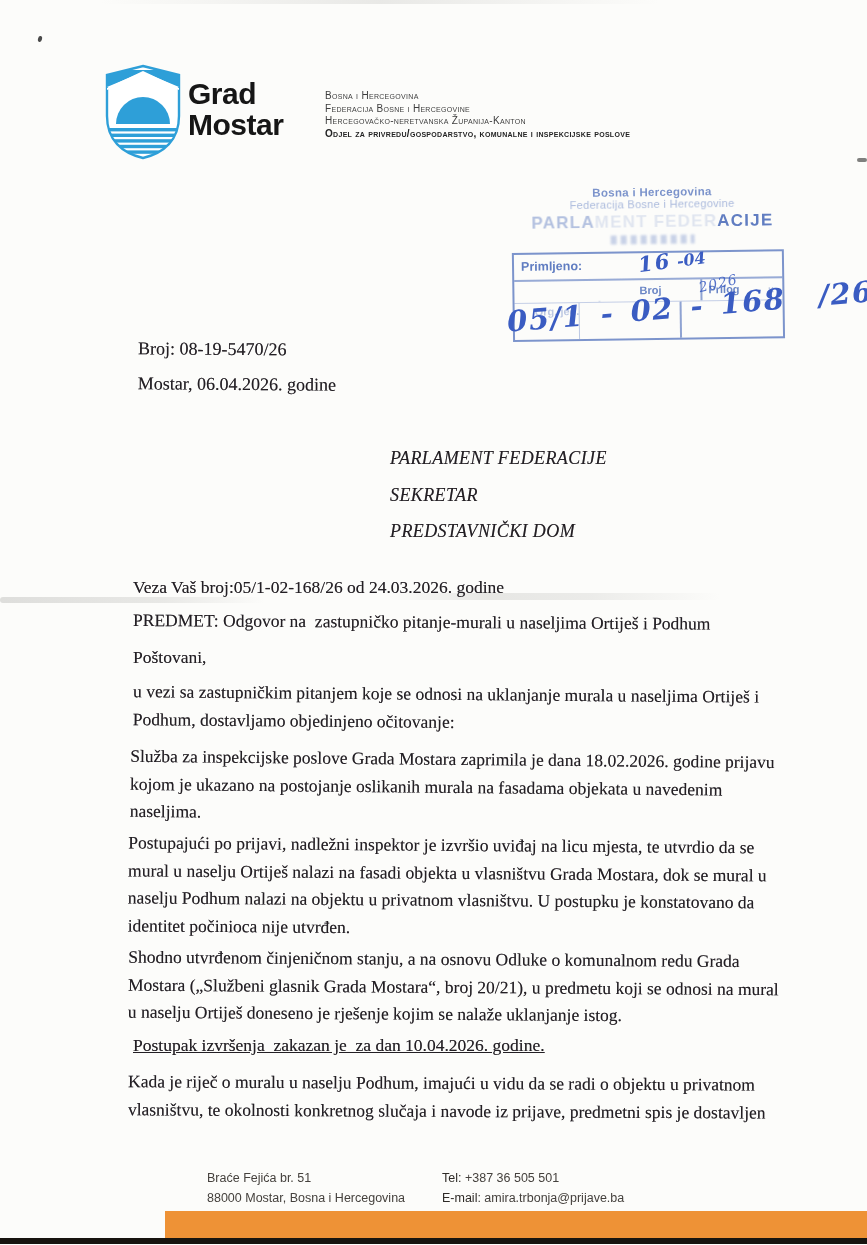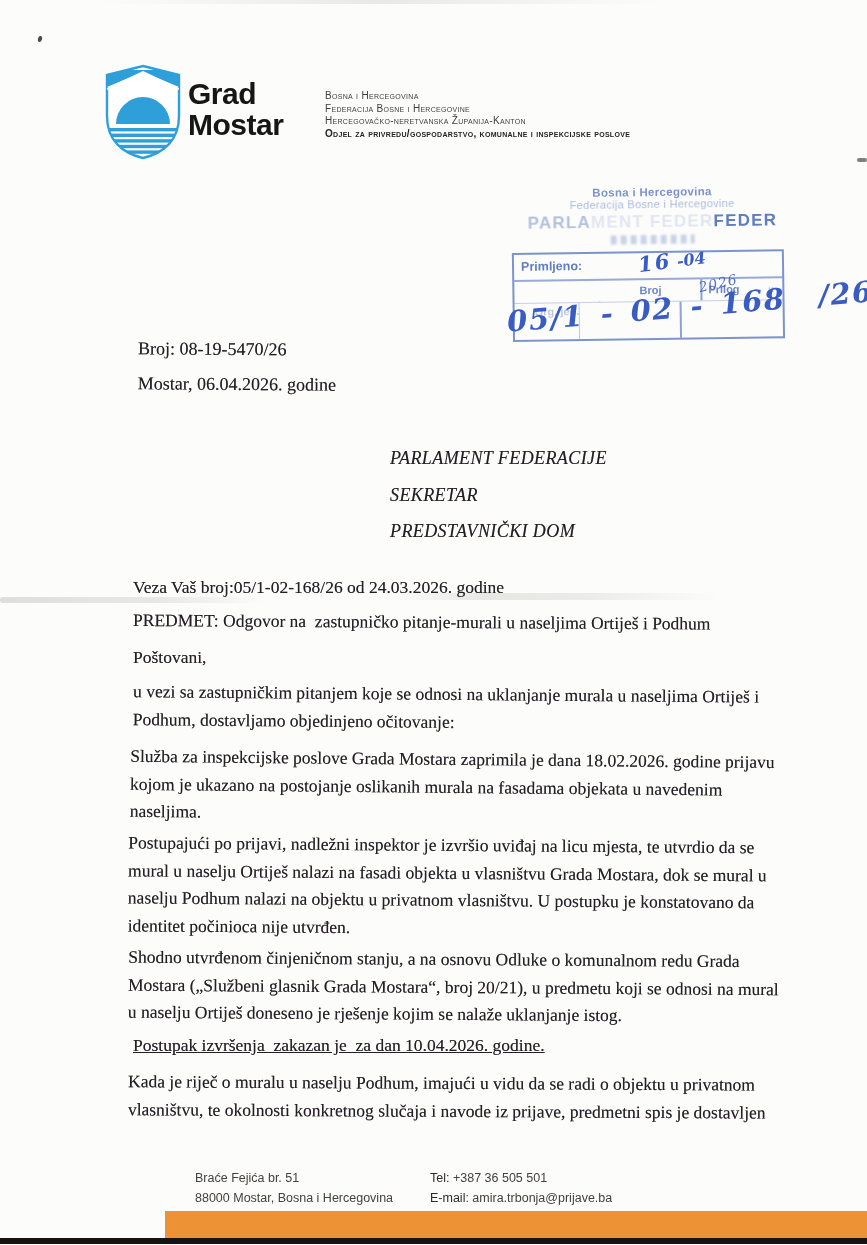--- a/index.html
+++ b/index.html
@@ -59,21 +59,21 @@
   .hw-month{font-size:16px;letter-spacing:0;}
   .hw-year{position:absolute;left:186px;top:90px;font-size:14px;transform:rotate(-12deg);opacity:.85;letter-spacing:1px;}
   .hw-number{position:absolute;left:-6px;top:104px;font-size:29px;font-weight:bold;transform:rotate(-4deg);letter-spacing:1.5px;word-spacing:5px;white-space:pre;}
   
   .letter-line{position:absolute;font-size:17.5px;line-height:27.5px;white-space:pre-wrap;text-shadow:0 0 .4px rgba(35,31,36,.55);}
   .ref-block{position:absolute;left:138px;top:332px;font-size:18px;line-height:35px;transform:rotate(.4deg);text-shadow:0 0 .4px rgba(35,31,36,.55);}
   .addressee{position:absolute;left:390px;top:440px;font-style:italic;font-size:18px;line-height:36.5px;letter-spacing:.4px;text-shadow:0 0 .4px rgba(35,31,36,.5);}
   
   .footer-text{
     position:absolute;font-family:"Liberation Sans","DejaVu Sans",sans-serif;
-    font-size:12.5px;line-height:19.5px;color:#45413d;
+    font-size:12.5px;line-height:19.5px;color:#45413d;margin-left:12px;
   }
   .footer-addr{left:195px;top:1169px;}
   .footer-contact{left:430px;top:1169px;}
   .footer-bold{font-weight:normal;color:#2e2a26;}
   .footer-web{left:688px;top:1247px;font-weight:bold;color:#e78b28;font-size:13.5px;}
   .bar-orange{position:absolute;left:165px;top:1211px;width:702px;height:27px;background:#ee9236;}
   .bar-black{position:absolute;left:0;top:1238px;width:867px;height:6px;background:#17140f;}
 </style>
 </head>
 <body>
@@ -114,21 +114,21 @@
   <div class="org-block">
     <div>Bosna i Hercegovina</div>
     <div>Federacija Bosne i Hercegovine</div>
     <div>Hercegovačko-neretvanska Županija-Kanton</div>
     <div class="org-line-bold">Odjel za privredu/gospodarstvo, komunalne i inspekcijske poslove</div>
   </div>
 
   <div class="stamp">
     <div class="stamp-country">Bosna i Hercegovina</div>
     <div class="stamp-federation">Federacija Bosne i Hercegovine</div>
-    <div class="stamp-institution"><span class="inst-a">PARLA</span><span class="inst-b">MENT FEDER</span><span class="inst-c">FEDER</span></div>
+    <div class="stamp-institution"><span class="inst-a">PARLA</span><span class="inst-b">MENT FEDER</span><span class="inst-c">ACIJE</span></div>
     <div class="stamp-smudge"></div>
     <div class="stamp-box">
       <div class="stamp-row1">Primljeno:</div>
       <div class="stamp-row2">
         <div class="stamp-c1">Org. jed.</div>
         <div class="stamp-c2">Broj</div>
         <div class="stamp-c3">
           <span class="stamp-prilog">Prilog</span>
           <span class="stamp-marks">::</span>
         </div>

